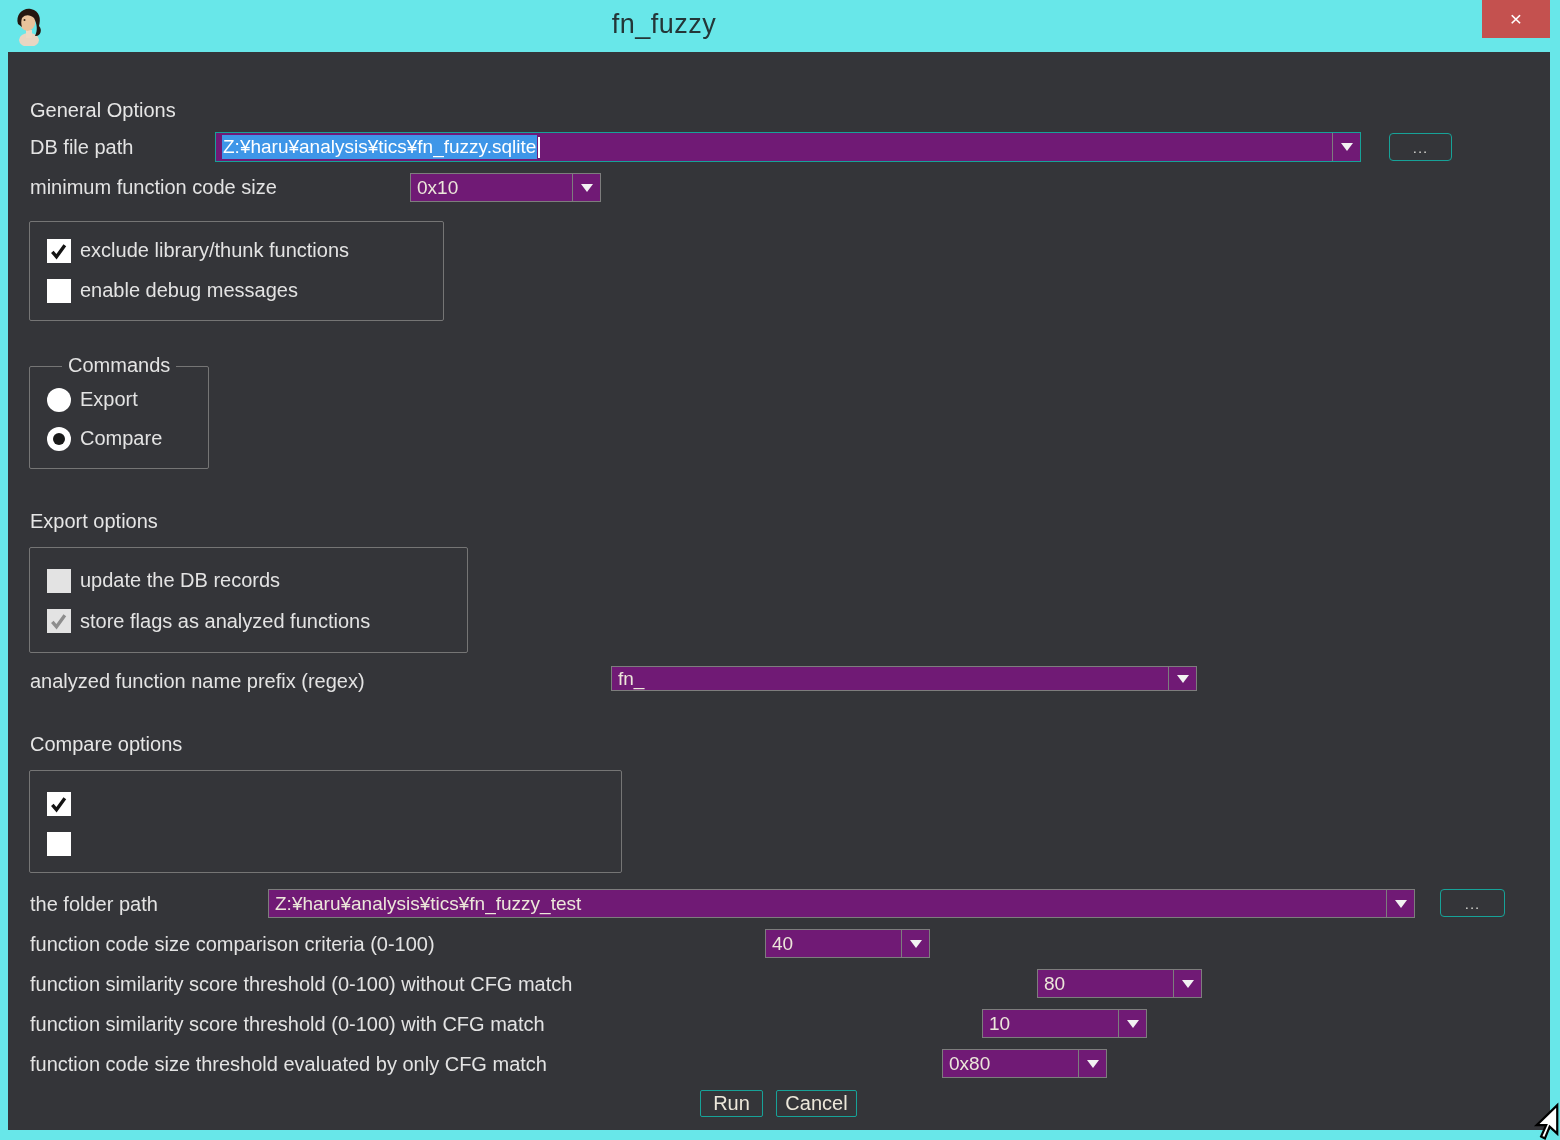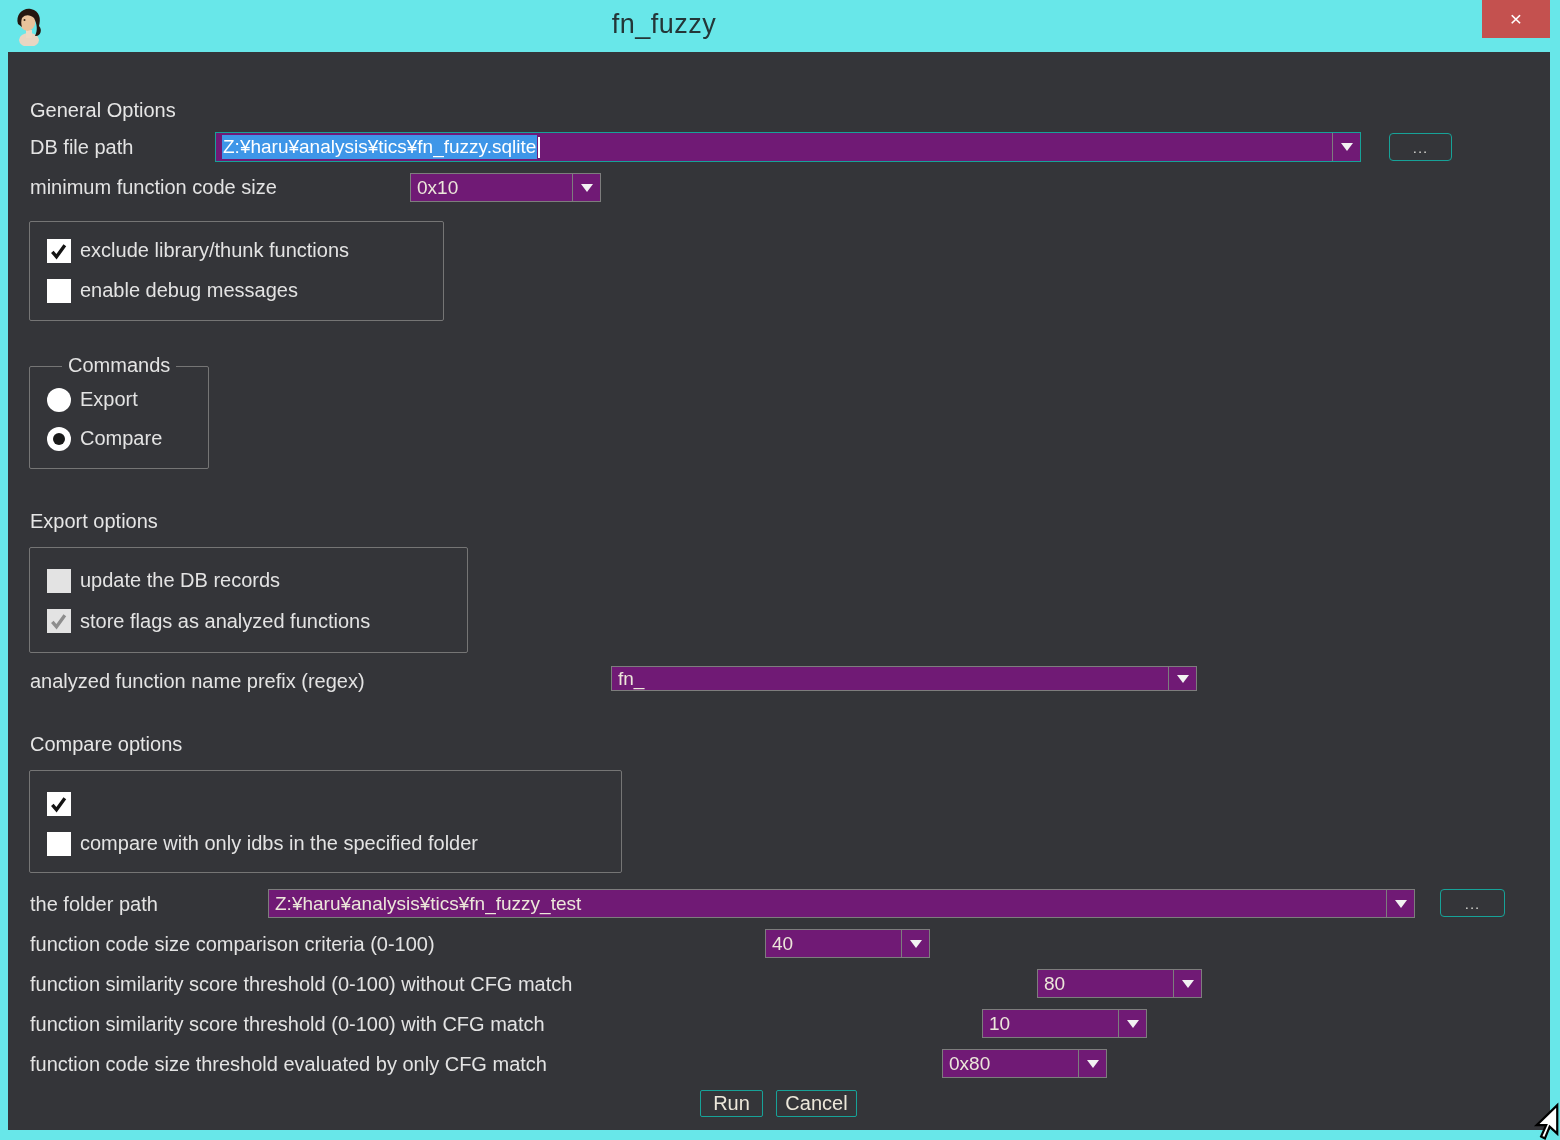--- a/index.html
+++ b/index.html
@@ -140,21 +140,20 @@
 <div class="groupbox" style="left:29px;top:770px;width:593px;height:103px;"></div>
 <div class="opt-row" style="left:47px;top:791px;">
   <span class="cb checked">
       <svg viewBox="0 0 24 24">
         <path d="M4 13l5 6 10-14"></path>
       </svg>
     </span>
 </div>
 <div class="opt-row" style="left:47px;top:831px;">
   <span class="cb"></span>
-  <span class="txt">compare with only idbs in the specified folder</span>
 </div>
 
 <div class="lbl" style="left:30px;top:893px;">the folder path</div>
 <div class="combo" style="left:268px;top:889px;width:1147px;height:29px;">
   <div class="val">Z:¥haru¥analysis¥tics¥fn_fuzzy_test</div>
   <div class="arrow"></div>
 </div>
 <div class="browse" style="left:1440px;top:889px;width:65px;height:28px;">...</div>
 
 <div class="lbl" style="left:30px;top:933px;">function code size comparison criteria (0-100)</div>

